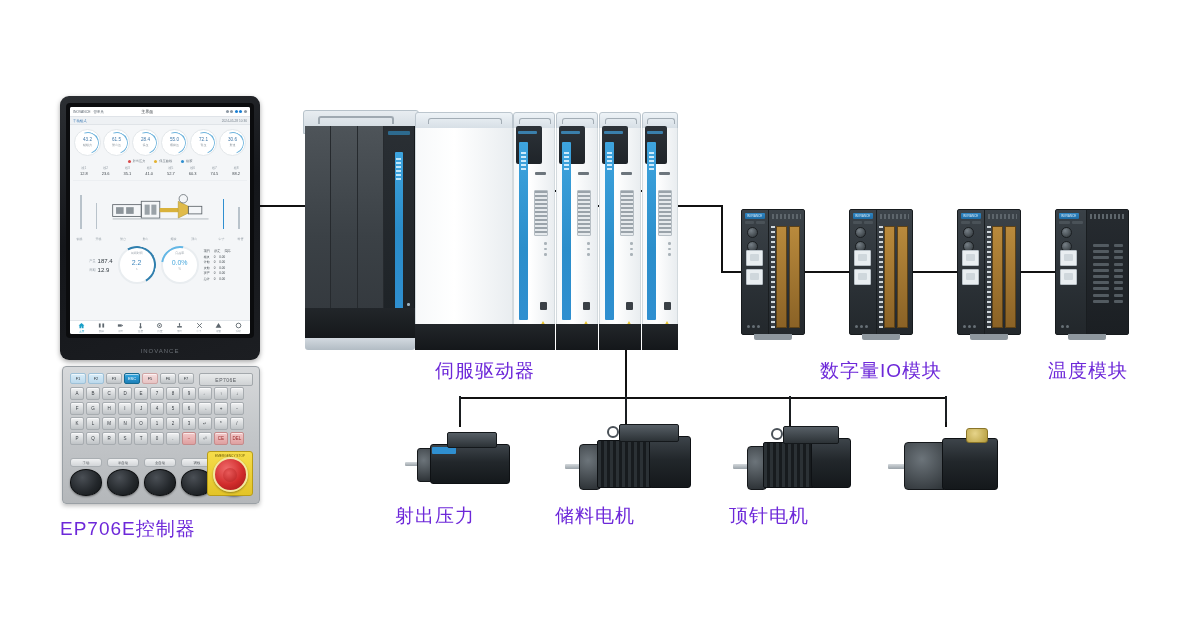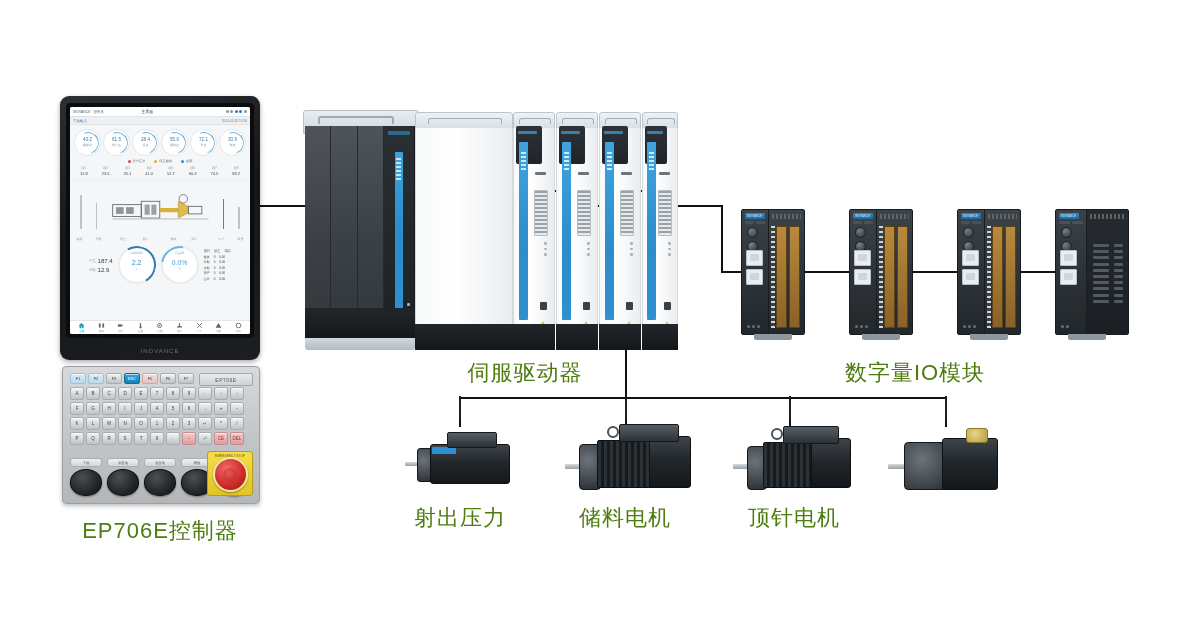--- a/index.html
+++ b/index.html
@@ -3,21 +3,21 @@
 <meta charset="utf-8">
 <style>
   html,body{margin:0;padding:0;background:#fff;}
   body{width:1200px;height:641px;overflow:hidden;
        font-family:"Liberation Sans","DejaVu Sans",sans-serif;color:#1b1b1b;}
   #stage{position:relative;width:1200px;height:641px;background:#ffffff;}
 
   .abs{position:absolute;}
 
   
-  .caption{position:absolute;text-align:center;font-size:22px;color:#4d7c0f;
+  .caption{position:absolute;text-align:left;font-size:19px;color:#6d28d9;
            letter-spacing:1px;white-space:nowrap;}
 
   
   .wire{position:absolute;background:#111;}
   .wh{height:2px;}
   .wv{width:2px;}
 
   
   #hmi-panel{left:60px;top:96px;width:200px;height:264px;
              background:linear-gradient(160deg,#2c2f33 0%,#14161a 45%,#1c1e22 100%);
@@ -891,20 +891,21 @@
           <i></i>
           <i></i>
           <i></i>
           <i></i>
           <i></i>
         </span>
     </div>
     <span class="io-foot"></span>
   </div>
 
+  <div class="caption" style="left:1048px;top:358px;width:130px;">温度模块</div>
 
   <div class="motor" style="left:405px;top:418px;width:120px;height:72px;">
     <span class="mo-cable" style="left:54px;top:-22px;height:24px;"></span>
     <span class="mo-shaft" style="left:0;top:44px;width:14px;height:4px;"></span>
     <span class="mo-flange" style="left:12px;top:30px;width:14px;height:32px;"></span>
     <span class="mo-body" style="left:25px;top:26px;width:78px;height:38px;"></span>
     <span class="mo-band" style="left:27px;top:29px;width:24px;height:7px;"></span>
     <span class="mo-top" style="left:42px;top:14px;width:48px;height:14px;"></span>
   </div>
   <div class="caption" style="left:395px;top:503px;width:130px;">射出压力</div>

